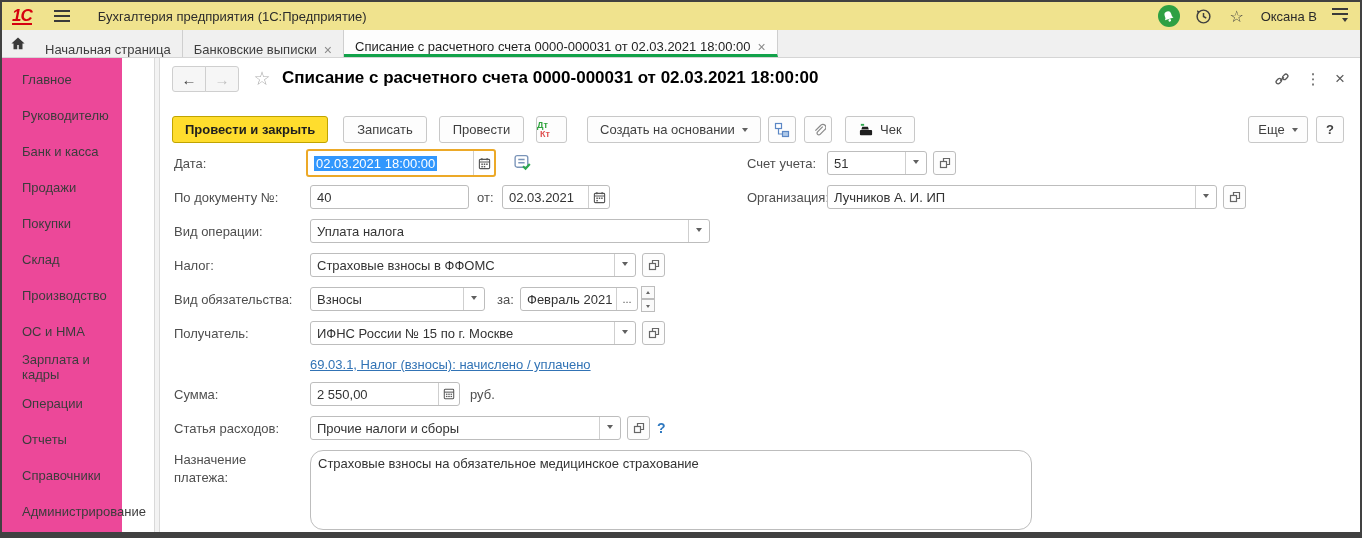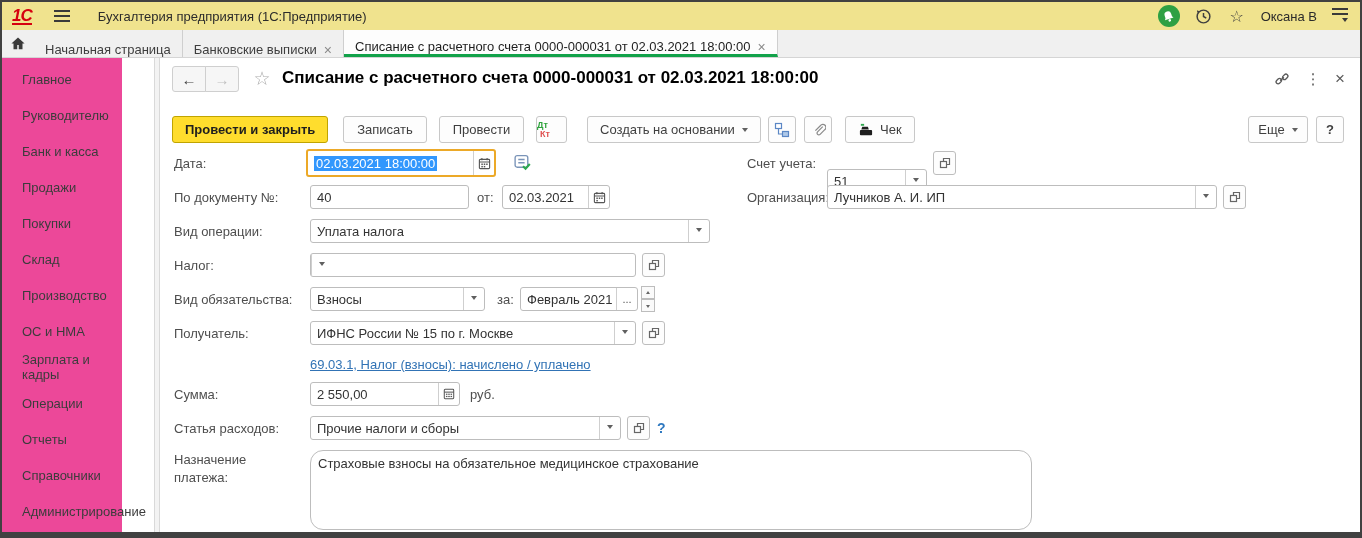--- a/index.html
+++ b/index.html
@@ -242,21 +242,21 @@
       </span>
     </span>
     <span class="hdr-ico" style="left:352px; top:94px;">
       <svg width="19" height="19" viewBox="0 0 18 18">
         <rect x="2" y="2.5" width="12" height="11" rx="2" fill="#fff" stroke="#7A94B8" stroke-width="1.3"></rect>
         <path d="M5 6.2h6 M5 9.2h6" stroke="#7A94B8" stroke-width="1.3"></path>
         <path d="M9.5 12.5l2.4 2.4 4-4.5" fill="none" stroke="#2EA84F" stroke-width="2"></path>
       </svg>
     </span>
     <span class="lbl" style="left:587px; top:98px;">Счет учета:</span>
-    <span class="fld" style="left:667px; top:93px; width:100px;margin-top:18px;">
+    <span class="fld" style="left:667px; top:93px; width:100px;">
       <span class="t">51</span>
       <span class="seg">
           <i class="car" style="margin:0;"></i>
         </span>
     </span>
     <span class="btn-open" style="left:773px; top:93px;">
       <svg width="12" height="12" viewBox="0 0 12 12">
         <rect x="1.5" y="4.5" width="6" height="6" fill="none" stroke="#666" stroke-width="1.2"></rect>
         <path d="M4.5 4.5V1.5h6v6H7.5" fill="none" stroke="#666" stroke-width="1.2"></path>
       </svg>
@@ -297,20 +297,21 @@
     <span class="lbl" style="left:14px; top:166px;">Вид операции:</span>
     <span class="fld" style="left:150px; top:161px; width:400px;">
       <span class="t">Уплата налога</span>
       <span class="seg">
           <i class="car" style="margin:0;"></i>
         </span>
     </span>
 
     <span class="lbl" style="left:14px; top:200px;">Налог:</span>
     <span class="fld" style="left:150px; top:195px; width:326px;">
+      <span class="t">Страховые взносы в ФФОМС</span>
       <span class="seg">
           <i class="car" style="margin:0;"></i>
         </span>
     </span>
     <span class="btn-open" style="left:482px; top:195px;">
       <svg width="12" height="12" viewBox="0 0 12 12">
         <rect x="1.5" y="4.5" width="6" height="6" fill="none" stroke="#666" stroke-width="1.2"></rect>
         <path d="M4.5 4.5V1.5h6v6H7.5" fill="none" stroke="#666" stroke-width="1.2"></path>
       </svg>
     </span>

